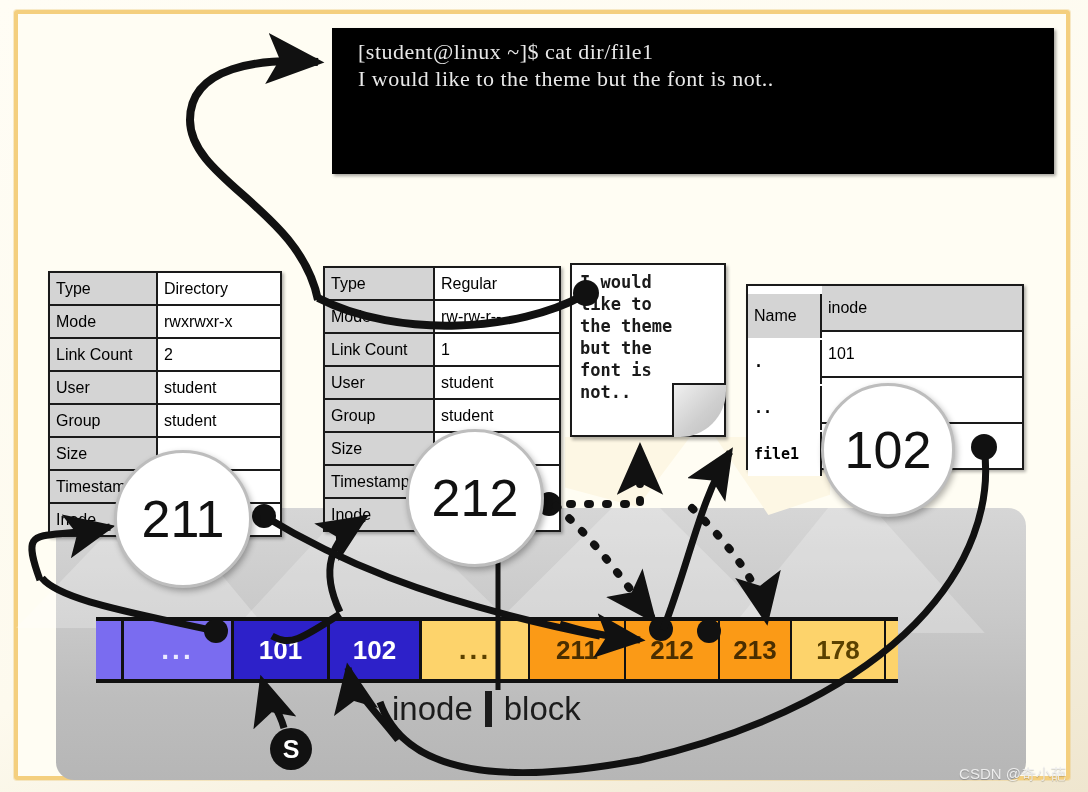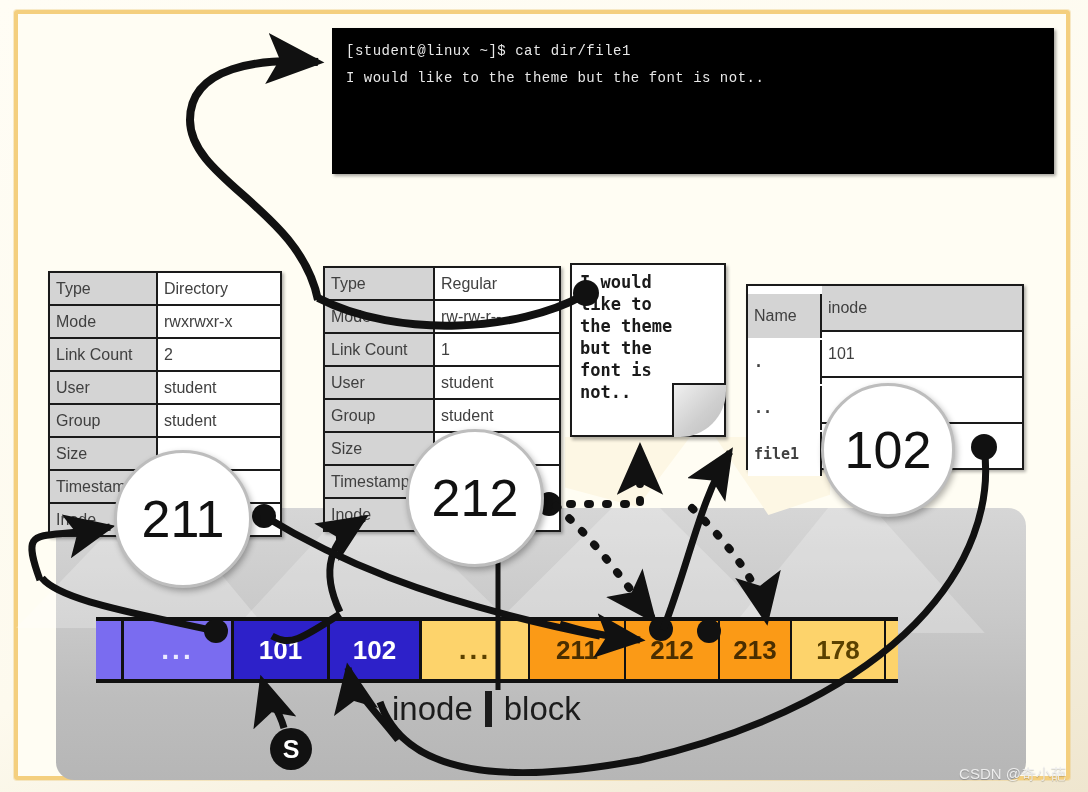--- a/index.html
+++ b/index.html
@@ -34,24 +34,24 @@
   }
 
   
   .terminal{
     position:absolute;left:332px;top:28px;width:722px;height:146px;
     background:#000;
     box-shadow:2px 2px 3px rgba(0,0,0,.35);
   }
   .terminal .line{
     color:#e8e8e8;
-    font-family:Liberation Mono, monospace;
-    font-size:14px;
+    font-family:Liberation Serif, serif;
+    font-size:22px;
     letter-spacing:.5px;
-    padding-left:14px;
+    padding-left:26px;
     line-height:27px;
     white-space:pre;
   }
   .terminal .line:first-child{padding-top:10px;}
 
   
   .gray-panel{
     position:absolute;left:56px;top:508px;width:970px;height:272px;
     border-radius:18px;
     background:linear-gradient(180deg,#d6d6d6 0%,#c9c9c9 40%,#bdbdbd 70%,#b6b6b6 100%);
@@ -66,21 +66,21 @@
   .tbl{
     position:absolute;
     border:2px solid #1a1a1a;
     background:#fff;
     box-shadow:2px 2px 3px rgba(0,0,0,.30);
     box-sizing:border-box;
   }
   .tbl .row{display:flex;border-bottom:2px solid #1a1a1a;}
   .tbl .row:last-child{border-bottom:none;}
   .tbl .k,.tbl .v{
-    font-size:16px;color:#404040;
+    font-size:16px;color:#000000;
     padding:4px 6px;
     box-sizing:border-box;
     white-space:nowrap;overflow:hidden;
     display:flex;align-items:center;
   }
   .tbl .k{background:#d4d4d4;border-right:2px solid #1a1a1a;}
   .tbl .v{background:#fff;}
 
   #tbl-dir{left:48px;top:271px;width:234px;}
   #tbl-dir .k{width:108px;height:31px;}

